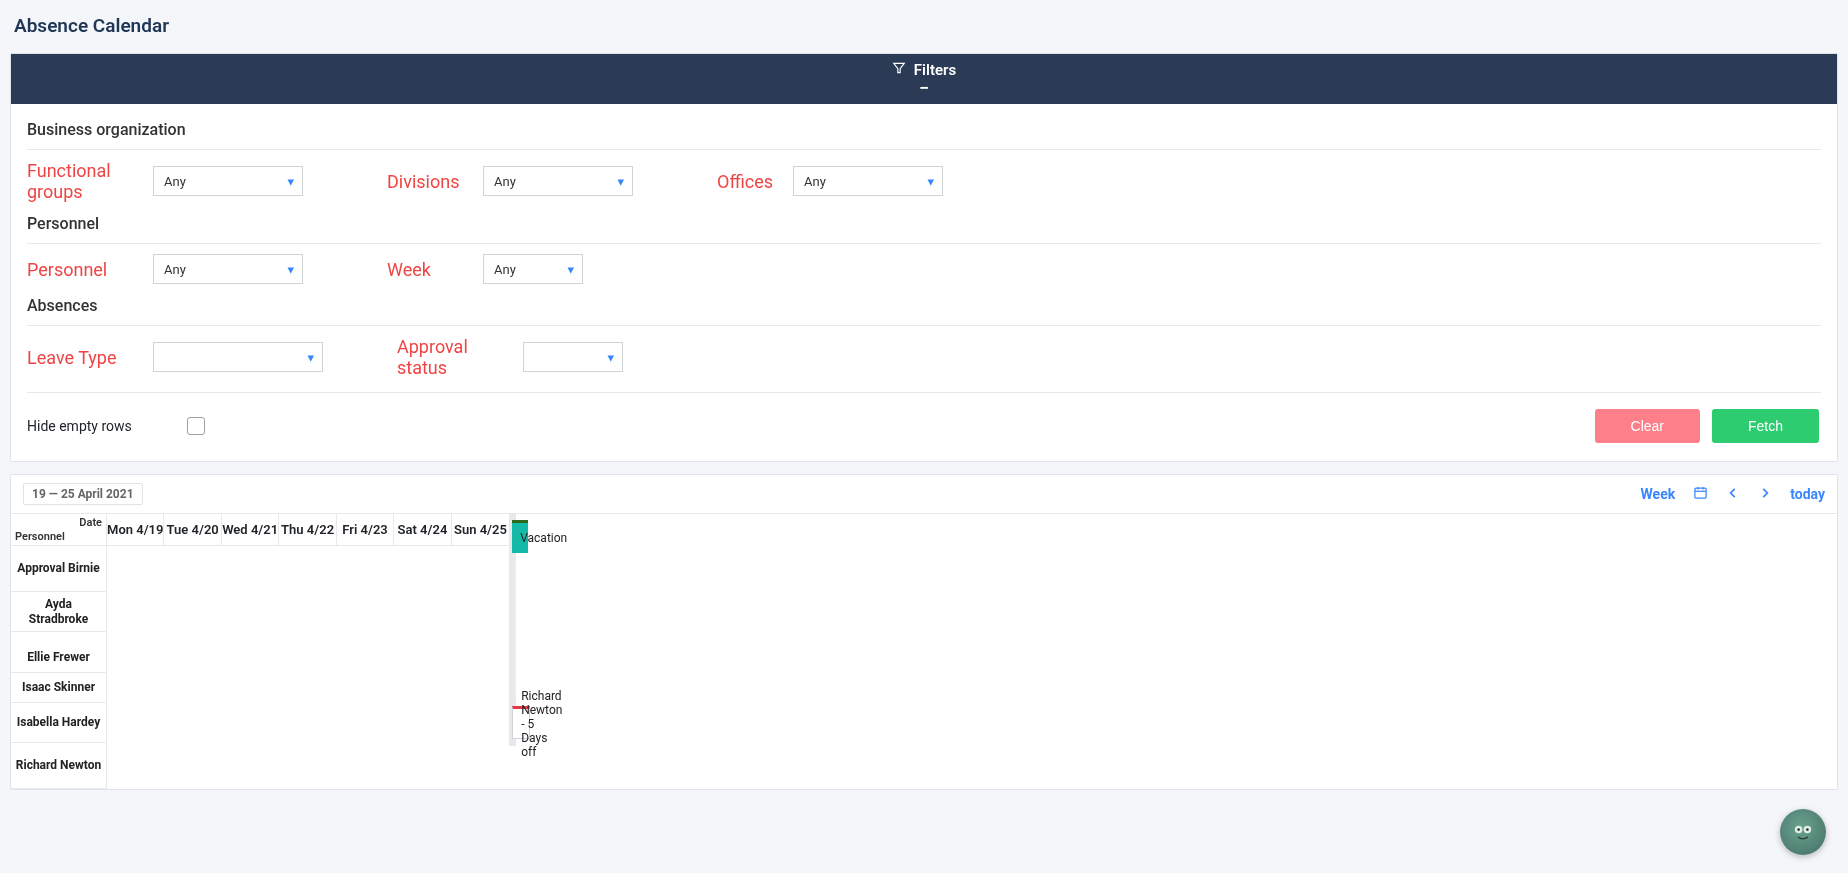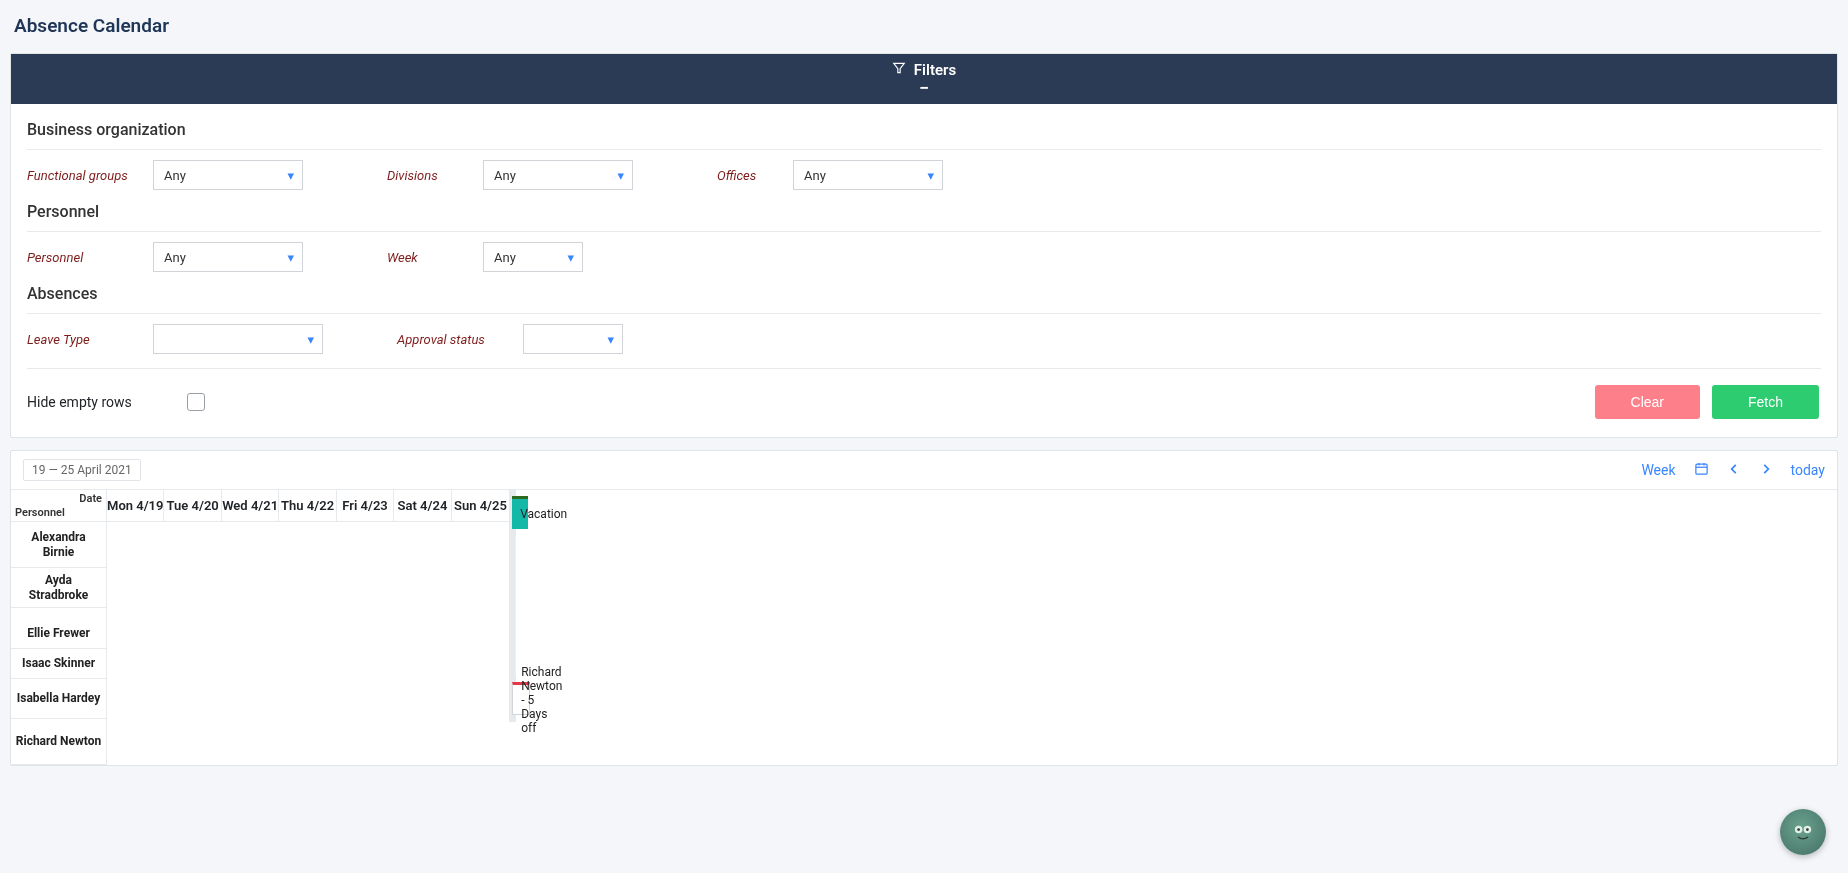--- a/index.html
+++ b/index.html
@@ -44,23 +44,22 @@
   .filter-row {
     display: flex;
     align-items: center;
     gap: 24px;
     margin-bottom: 6px;
     padding-bottom: 6px;
   }
   .filter-group { display: flex; align-items: center; gap: 16px; }
   .filter-label {
     width: 110px;
-    font-size: 13px;
-    color: #7f1d1d;
-    font-style: italic;
+    font-size: 18px;
+    color: #ef4444;
   }
   .select {
     min-width: 150px;
     height: 30px;
     border: 1px solid #d0d4d9;
     border-radius: 0;
     background: #fff;
     padding: 0 28px 0 10px;
     font-size: 13px;
     color: #333;
@@ -113,20 +112,21 @@
     background: #fff;
     border: 1px solid #e0e4e8;
     border-radius: 2px;
   }
   .calendar-toolbar {
     display: flex;
     align-items: center;
     justify-content: space-between;
     padding: 8px 12px;
     border-bottom: 1px solid #e7eaed;
+    font-weight: bold;
   }
   .date-range {
     font-size: 12px;
     color: #666;
     border: 1px solid #e0e4e8;
     padding: 3px 8px;
     border-radius: 2px;
   }
   .toolbar-right {
     display: flex;
@@ -356,21 +356,21 @@
     </div>
   </div>
 
   <div class="calendar-grid">
     <div class="row-header-col">
       <div class="corner-cell">
         <span class="date-lbl">Date</span>
         <span class="pers-lbl">Personnel</span>
       </div>
       <div id="person-col">
-          <div class="person-cell h46" style="height: 46px;">Alexandra Birnie</div>
+          <div class="person-cell h46" style="height: 46px;">Approval Birnie</div>
           <div class="person-cell h40" style="height: 40px;">Ayda Stradbroke</div>
           <div class="person-cell h30" style="height: 30px; margin-top: 11px;">Ellie Frewer</div>
           <div class="person-cell h30" style="height: 30px;">Isaac Skinner</div>
           <div class="person-cell h40" style="height: 40px;">Isabella Hardey</div>
           <div class="person-cell h46" style="height: 46px;">Richard Newton</div>
         </div>
     </div>
     <div class="days-col">
       <div class="days-header" id="days-header">
           <div class="day-head">Mon 4/19</div>

